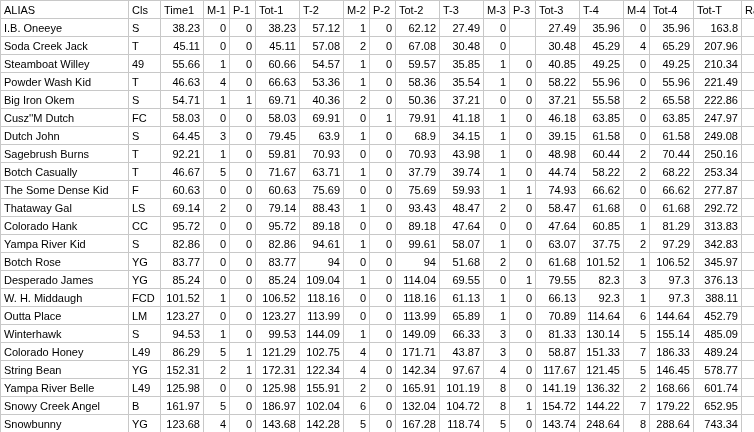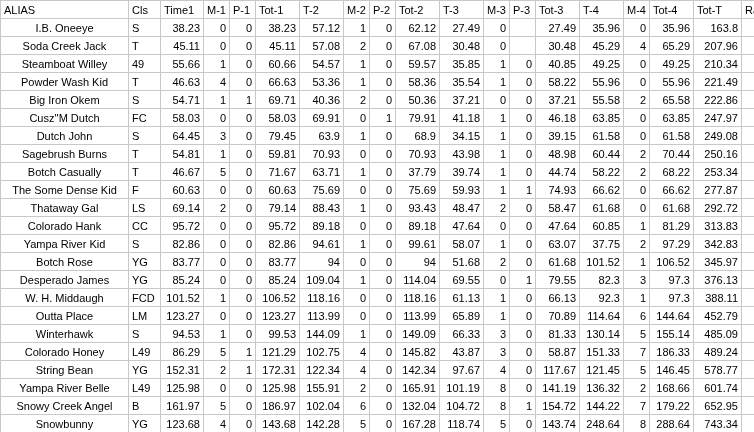--- a/index.html
+++ b/index.html
@@ -35,21 +35,21 @@
     white-space: nowrap;
     overflow: hidden;
     font-weight: normal;
     background: #ffffff;
   }
   table.results thead th {
     text-align: left;
     font-size: 11px;
   }
   
-  .c-alias { text-align: center; }
+  .c-alias { text-align: left; }
   .c-cls   { text-align: left; }
   .c-num   { text-align: right; }
   .c-rank  { text-align: right; }
 
   
   col.w-alias { width: 128px; }
   col.w-cls   { width: 32px; }
   col.w-time1 { width: 43px; }
   col.w-m1    { width: 26px; }
   col.w-p1    { width: 26px; }
@@ -261,21 +261,21 @@
           <td class="c-num">39.15</td>
           <td class="c-num">61.58</td>
           <td class="c-num">0</td>
           <td class="c-num">61.58</td>
           <td class="c-num">249.08</td>
           <td class="c-rank">7</td>
         </tr>
         <tr>
           <td class="c-alias">Sagebrush Burns</td>
           <td class="c-cls">T</td>
-          <td class="c-num">54.81</td>
+          <td class="c-num">92.21</td>
           <td class="c-num">1</td>
           <td class="c-num">0</td>
           <td class="c-num">59.81</td>
           <td class="c-num">70.93</td>
           <td class="c-num">0</td>
           <td class="c-num">0</td>
           <td class="c-num">70.93</td>
           <td class="c-num">43.98</td>
           <td class="c-num">1</td>
           <td class="c-num">0</td>
@@ -499,21 +499,21 @@
         <tr>
           <td class="c-alias">Colorado Honey</td>
           <td class="c-cls">L49</td>
           <td class="c-num">86.29</td>
           <td class="c-num">5</td>
           <td class="c-num">1</td>
           <td class="c-num">121.29</td>
           <td class="c-num">102.75</td>
           <td class="c-num">4</td>
           <td class="c-num">0</td>
-          <td class="c-num">145.82</td>
+          <td class="c-num">171.71</td>
           <td class="c-num">43.87</td>
           <td class="c-num">3</td>
           <td class="c-num">0</td>
           <td class="c-num">58.87</td>
           <td class="c-num">151.33</td>
           <td class="c-num">7</td>
           <td class="c-num">186.33</td>
           <td class="c-num">489.24</td>
           <td class="c-rank">19</td>
         </tr>

